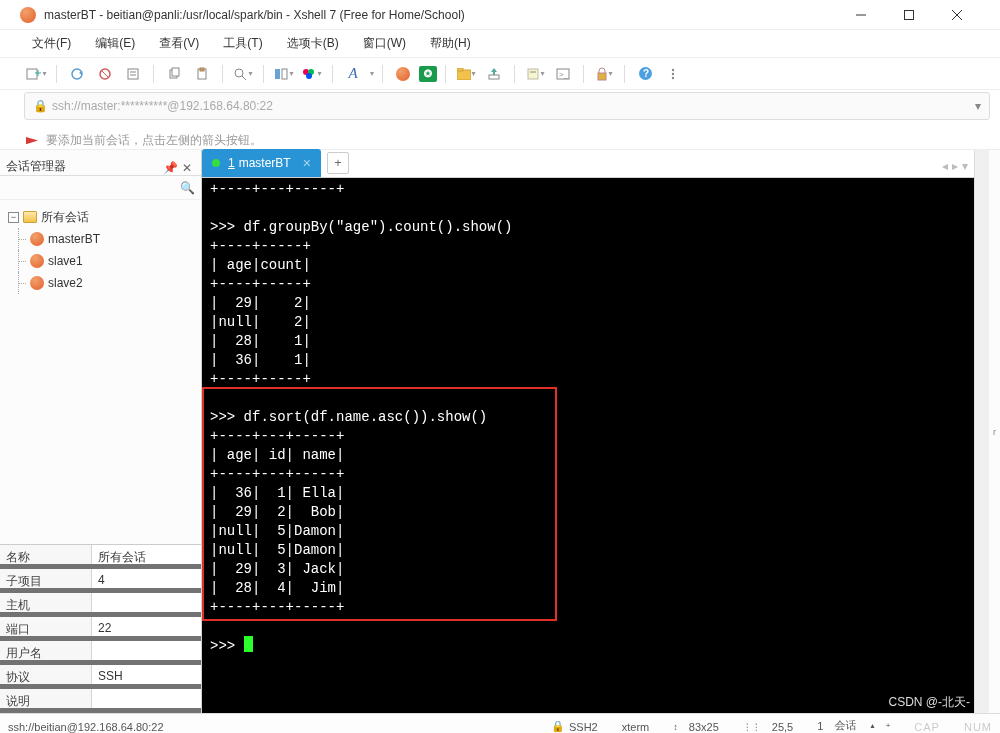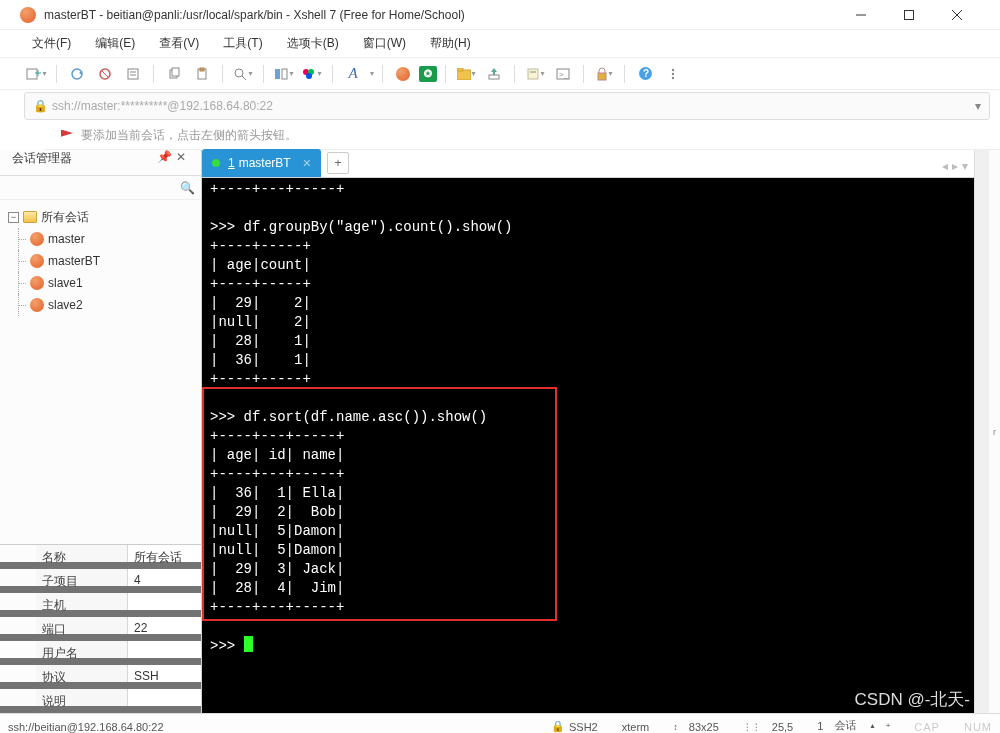--- a/index.html
+++ b/index.html
@@ -22,46 +22,46 @@
 .toolbar .sep { width:1px; height:18px; background:#ddd; margin:0 4px; }
 .dd-arrow { font-size:8px; color:#999; margin-left:1px;}
 
 
 .addrbar { height:28px; margin:2px 10px 2px 24px; display:flex; align-items:center; border:1px solid #ddd; border-radius:3px; background:#fafafa; padding:0 4px; }
 .addrbar .lock { color:#c7c7c7; margin:0 4px; }
 .addrbar .url { flex:1; color:#aaa; }
 .addrbar .addr-dd { color:#888; padding:0 4px;}
 
 
-.tipbar { height:28px; display:flex; align-items:center; padding:0 10px 0 12px; gap:8px; color:#999; border-bottom:1px solid #eee;margin-left:45px;}
+.tipbar { height:28px; display:flex; align-items:flex-end; padding:0 10px 0 22px; gap:8px; color:#999; border-bottom:1px solid #eee;}
 .tipbar .flag { width:12px;height:12px; background:#d83a3a; clip-path:polygon(0 0,100% 30%,0 60%,0 100%,0 0); margin-left:4px;}
 
 
 .main { display:flex; height:calc(100% - 30px - 28px - 32px - 32px - 28px - 20px); }
 
 
 .sidebar { width:202px; border-right:1px solid #d0d0d0; display:flex; flex-direction:column; background:#fcfcfc;}
-.side-head { height:26px; display:flex; align-items:flex-start; padding:0 12px; border-bottom:1px solid #ddd; }
+.side-head { height:26px; display:flex; align-items:flex-end; padding:0 6px; border-bottom:1px solid #ddd; }
 .side-head .sh-title { flex:1; color:#333;}
 .side-head .pin, .side-head .close { width:16px;text-align:center;color:#666; }
 .search-row { height:24px; display:flex; align-items:center; justify-content:flex-end; padding:0 6px; border-bottom:1px solid #eee;}
 .search-row .mag { color:#bbb; }
 .tree { flex:1; padding:6px 4px; }
 .tree-node { display:flex; align-items:center; height:22px; padding-left:4px; gap:4px;}
 .tree-node.child { padding-left:26px; position:relative;}
 .tree-node.child::before { content:""; position:absolute; left:14px; top:0; height:100%; border-left:1px dotted #aaa;}
 .tree-node.child::after { content:""; position:absolute; left:14px; top:11px; width:8px; border-top:1px dotted #aaa;}
 .tree-node .expander { width:11px;height:11px;border:1px solid #888;display:flex;align-items:center;justify-content:center;font-size:9px;line-height:1;color:#555;}
 .tree-node .folder { width:14px;height:12px;background:linear-gradient(#ffe9a8,#f3c24a);border:1px solid #c9a33a;border-radius:1px;}
 .tree-node .sess-icon { width:14px;height:14px;border-radius:50%;background:radial-gradient(circle at 35% 30%,#f3a06b,#e2612b);}
 .tree-node .tn-label { color:#333; }
 
 
 .propgrid { border-top:1px solid #ccc; }
-.propgrid .row { display:flex; height:24px; border-bottom:7px solid #737373;padding-left:36px; }
+.propgrid .row { display:flex; height:24px; border-bottom:5px solid #737373; }
 .propgrid .k { width:92px; padding:4px 6px; border-right:1px solid #d5d5d5; background:#f7f7f7; color:#444;}
 .propgrid .v { flex:1; padding:4px 6px; color:#333; background:#fff;}
 
 
 .tabstrip { height:28px; background:#fff; display:flex; align-items:flex-end; border-bottom:1px solid #d0d0d0; position:relative;}
 .tab { height:28px; background:#2894d6; color:#fff; display:flex; align-items:center; padding:0 10px; border-top-left-radius:3px;border-top-right-radius:3px; gap:8px;}
 .tab .dot { width:8px;height:8px;border-radius:50%;background:#36dd3e;}
 .tab .tclose { color:rgba(255,255,255,.6); font-size:14px; margin-left:4px;}
 .tab-plus { width:22px;height:22px;border:1px solid #ccc;border-radius:2px;margin:0 0 3px 6px;display:flex;align-items:center;justify-content:center;color:#666;}
 .tabstrip .hist { position:absolute; right:6px; bottom:4px; display:flex; gap:4px; color:#bbb;}
@@ -268,24 +268,20 @@
     </div>
     <div class="search-row">
       <span class="mag">🔍</span>
     </div>
     <div class="tree">
       <div class="tree-node">
         <span class="expander">−</span>
         <span class="folder"></span>
         <span class="tn-label">所有会话</span>
       </div>
-      <div class="tree-node child">
-          <span class="sess-icon"></span>
-          <span class="tn-label">master</span>
-        </div>
       <div class="tree-node child">
           <span class="sess-icon"></span>
           <span class="tn-label">masterBT</span>
         </div>
       <div class="tree-node child">
           <span class="sess-icon"></span>
           <span class="tn-label">slave1</span>
         </div>
       <div class="tree-node child">
           <span class="sess-icon"></span>
@@ -379,13 +375,13 @@
       <span class="lock2">🔒</span>
       <span>SSH2</span>
     </div>
   <div class="sseg">xterm</div>
   <div class="sseg"><span style="font-size:9px">↕</span>&nbsp;<span>83x25</span></div>
   <div class="sseg"><span style="font-size:9px">⋮⋮</span>&nbsp;<span>25,5</span></div>
   <div class="sseg"><span>1</span>&nbsp;<span>会话</span>&nbsp;&nbsp;<span style="font-size:8px">▴</span>&nbsp;<span style="font-size:8px">+</span></div>
   <div class="sseg wm">CAP</div>
   <div class="sseg wm">NUM</div>
 </div>
-<div style="position:absolute;right:30px;bottom:22px;color:#ddd;font-size:17px;pointer-events:none">CSDN @-北天-</div>
+<div style="position:absolute;right:30px;bottom:22px;color:#ddd;font-size:12px;pointer-events:none">CSDN @-北天-</div>
 
 </body></html>

